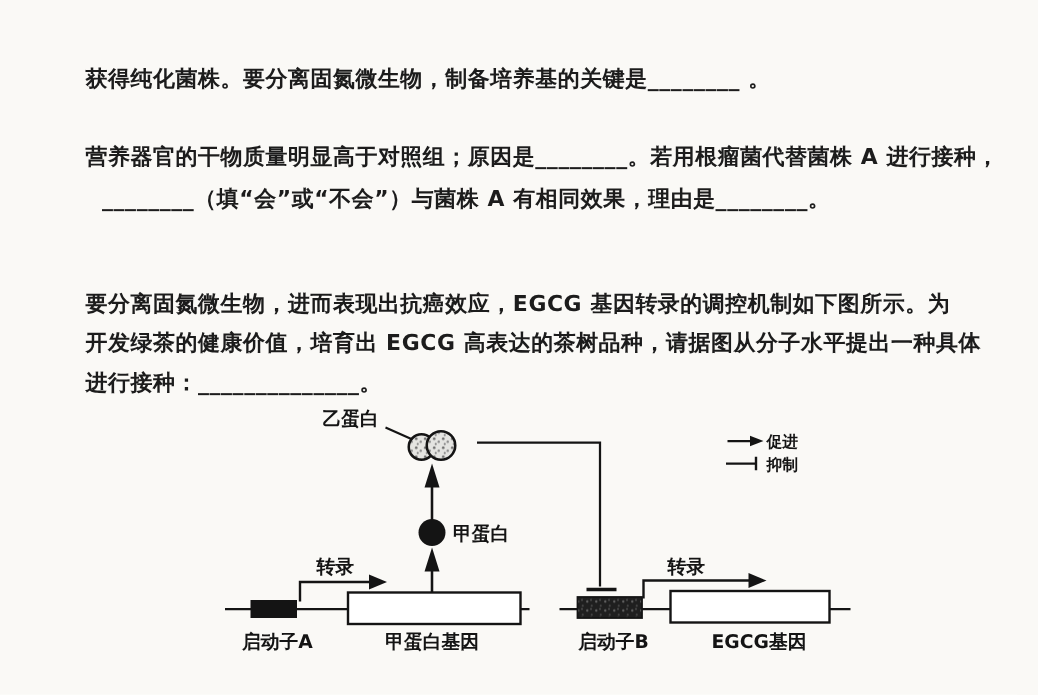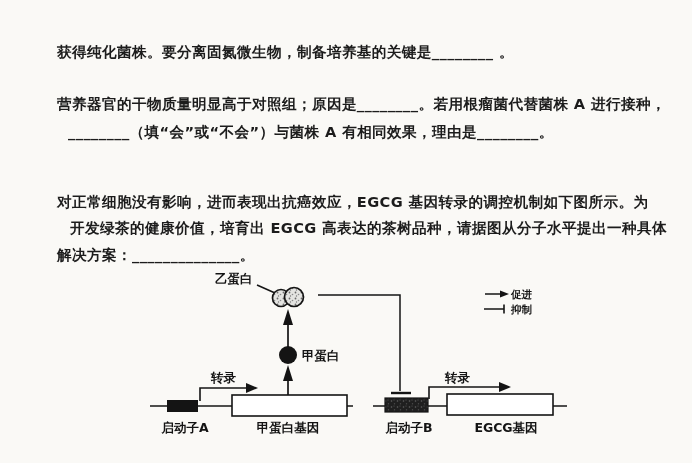--- a/index.html
+++ b/index.html
@@ -20,21 +20,21 @@
     font-weight: 600;
     letter-spacing: 0.4px;
     color: #1c1c1c;
   }
   .l0 { left: 57px; top: 7px; }
   .l1 { left: 28px; top: 33px; }
   .l2 { left: 57px; top: 59px; }
   .l3 { left: 68px; top: 87px; }
   .l4 { left: 28px; top: 130px; }
   .l5 { left: 57px; top: 157px; }
-  .l6 { left: 70px; top: 183px; }
+  .l6 { left: 57px; top: 183px; }
   .l7 { left: 57px; top: 210px; }
   .diagram {
     position: absolute;
     left: 0; top: 255px;
     width: 692px; height: 208px;
   }
   .diagram text {
     font-family: "DejaVu Sans", "Liberation Sans", sans-serif;
     fill: #141414;
     font-size: 12.5px;
@@ -44,23 +44,23 @@
 </style>
 </head>
 <body>
 
 <div class="page">
 
   <div class="textblock">
     <div class="tline l0">获得纯化菌株。要分离固氮微生物，制备培养基的关键是________ 。</div>
     <div class="tline l2">营养器官的干物质量明显高于对照组；原因是________。若用根瘤菌代替菌株 A 进行接种，</div>
     <div class="tline l3">________（填“会”或“不会”）与菌株 A 有相同效果，理由是________。</div>
-    <div class="tline l5">对正常细胞没有影响，进而表现出抗癌效应，EGCG 基因转录的调控机制如下图所示。为</div>
+    <div class="tline l5">要分离固氮微生物，进而表现出抗癌效应，EGCG 基因转录的调控机制如下图所示。为</div>
     <div class="tline l6">开发绿茶的健康价值，培育出 EGCG 高表达的茶树品种，请据图从分子水平提出一种具体</div>
-    <div class="tline l7">解决方案：______________。</div>
+    <div class="tline l7">进行接种：______________。</div>
   </div>
 
   <svg class="diagram" viewBox="0 0 692 208" xmlns="http://www.w3.org/2000/svg">
     <defs>
       <pattern id="speckleLight" width="6" height="6" patternUnits="userSpaceOnUse">
         <rect width="6" height="6" fill="#e4e4e1"></rect>
         <circle cx="1.5" cy="1.5" r="0.9" fill="#6a6a6a"></circle>
         <circle cx="4.5" cy="3.5" r="0.8" fill="#8a8a8a"></circle>
         <circle cx="2.5" cy="5.0" r="0.7" fill="#777777"></circle>
       </pattern>

